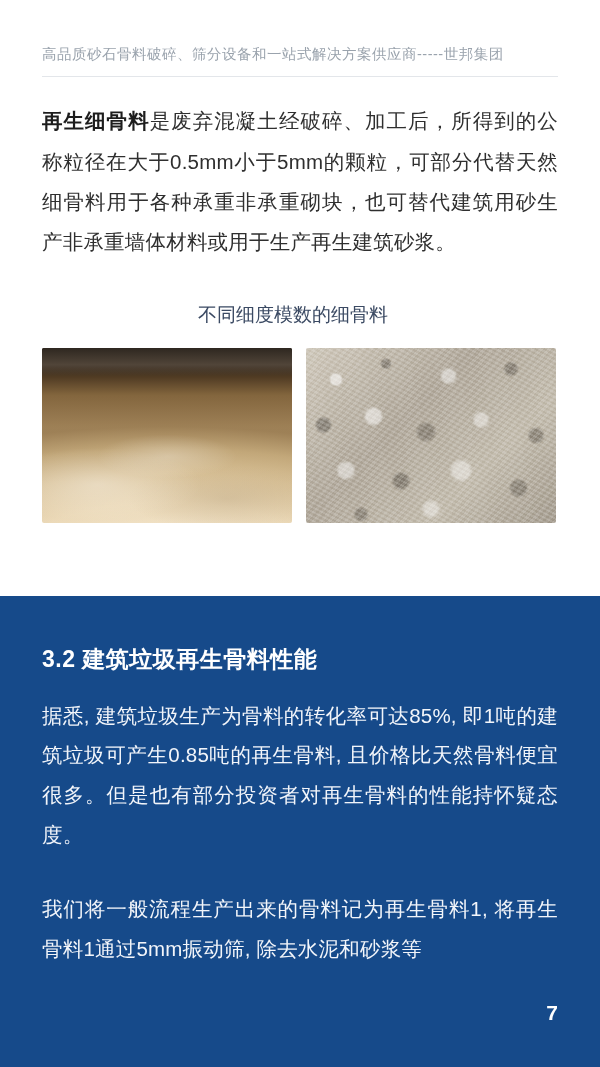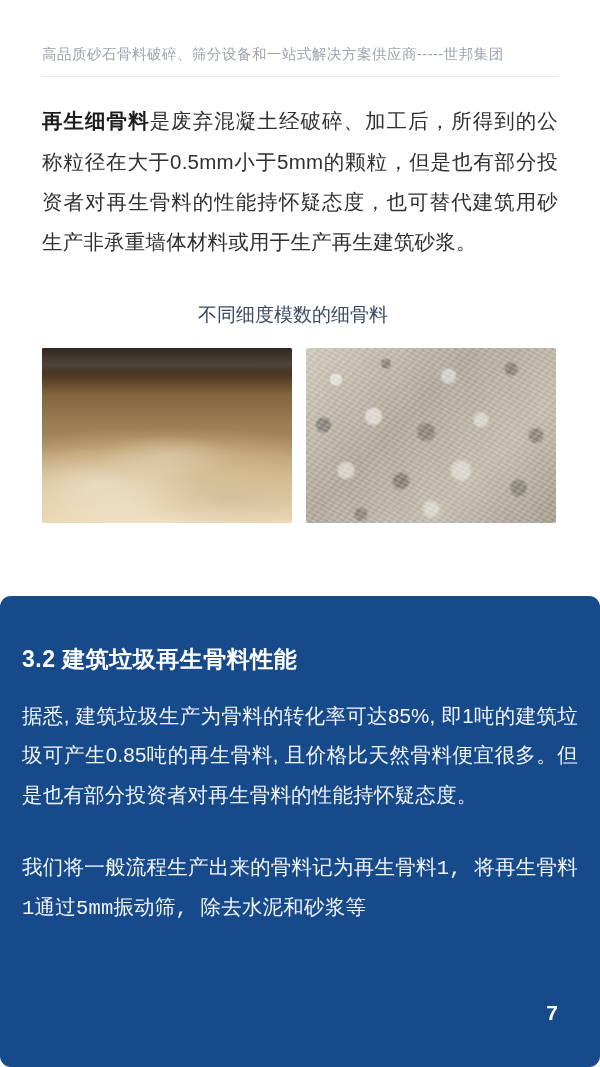--- a/index.html
+++ b/index.html
@@ -143,42 +143,40 @@
       repeating-linear-gradient(27deg, rgba(255,255,255,0.10) 0 2px, rgba(0,0,0,0.06) 2px 4px),
       repeating-linear-gradient(-48deg, rgba(255,255,255,0.08) 0 3px, rgba(0,0,0,0.05) 3px 6px);
     mix-blend-mode: overlay;
   }
 
   
   .blue-section {
     flex: 1;
     background: #164a8a;
     position: relative;
-    padding: 0 22px;
+    padding: 0 42px;
     box-sizing: border-box;
     color: #ffffff;
-    border-radius: 11px;
   }
   .section-title {
     padding-top: 48px;
     font-size: 23px;
     font-weight: bold;
     color: #ffffff;
     letter-spacing: 0.5px;
   }
   .blue-paragraph {
     font-size: 20.5px;
     line-height: 1.95;
     color: #f2f5fa;
     text-align: justify;
     letter-spacing: 0.2px;
   }
   .blue-paragraph.second {
     margin-top: 34px;
-    font-family: Liberation Mono, monospace;
   }
   .page-number {
     position: absolute;
     right: 42px;
     bottom: 42px;
     font-size: 21px;
     font-weight: bold;
     color: #ffffff;
   }
 </style>
@@ -187,21 +185,21 @@
 
 <div class="page">
 
   <div class="top-section">
 
     <div class="header-strip">
       <div class="header-text">高品质砂石骨料破碎、筛分设备和一站式解决方案供应商-----世邦集团</div>
     </div>
     <div class="header-rule"></div>
 
-    <p class="body-paragraph"><span class="lead">再生细骨料</span><span>是废弃混凝土经破碎、加工后，所得到的公称粒径在大于0.5mm小于5mm的颗粒，但是也有部分投资者对再生骨料的性能持怀疑态度，也可替代建筑用砂生产非承重墙体材料或用于生产再生建筑砂浆。</span></p>
+    <p class="body-paragraph"><span class="lead">再生细骨料</span><span>是废弃混凝土经破碎、加工后，所得到的公称粒径在大于0.5mm小于5mm的颗粒，可部分代替天然细骨料用于各种承重非承重砌块，也可替代建筑用砂生产非承重墙体材料或用于生产再生建筑砂浆。</span></p>
 
     <div class="caption-row">
       <div class="caption-text">不同细度模数的细骨料</div>
       <div class="caption-line"></div>
     </div>
 
     <div class="image-row">
       <div class="photo photo-left"></div>
       <div class="photo photo-right"></div>
     </div>

